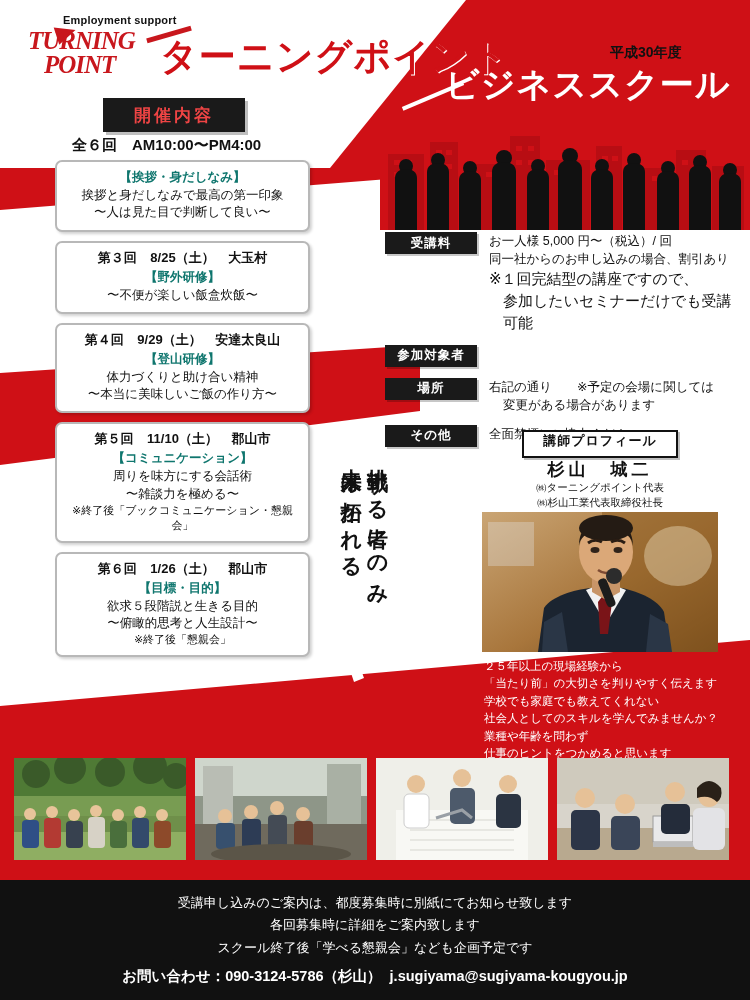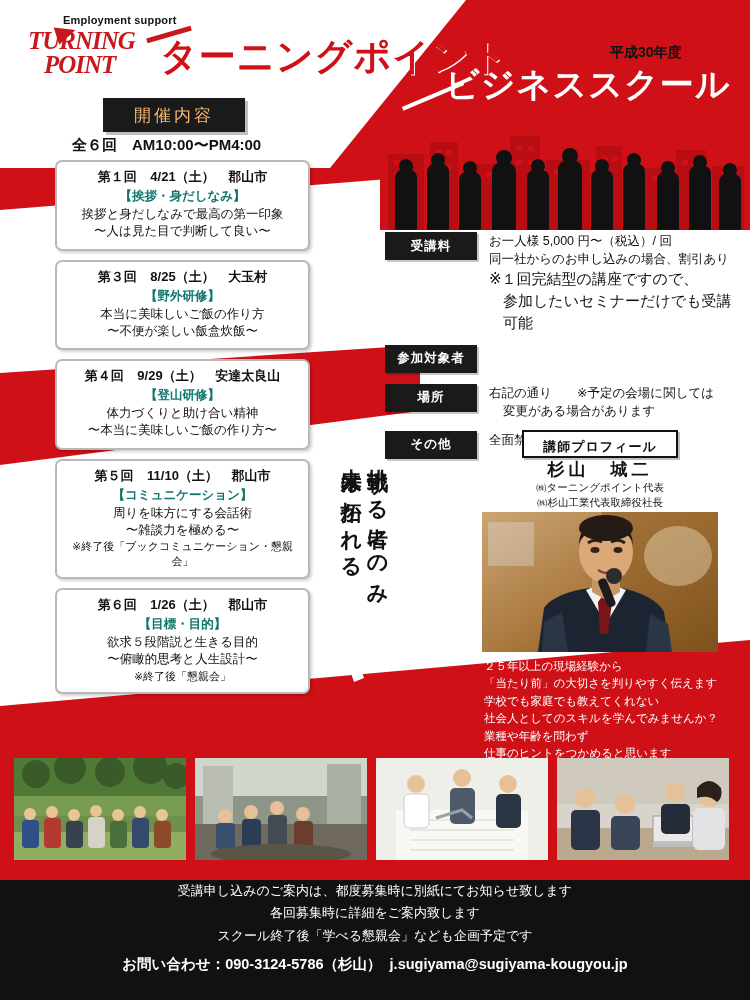--- a/index.html
+++ b/index.html
@@ -80,21 +80,21 @@
     position:absolute;left:380px;top:120px;width:370px;height:110px;z-index:3;overflow:hidden;
   }
 
   
   .kaisai{
     position:absolute;left:103px;top:98px;z-index:7;
     width:138px;height:30px;background:#1a1a1a;border:2px solid #1a1a1a;
     box-shadow:3px 3px 0 rgba(0,0,0,.25);
     display:flex;align-items:center;justify-content:center;
   }
-  .kaisai span{color:#fdba74;font-size:17px;font-weight:normal;letter-spacing:3px;}
+  .kaisai span{color:#ef4444;font-size:17px;font-weight:bold;letter-spacing:3px;}
   .zen6{
     position:absolute;left:72px;top:136px;z-index:7;font-size:15px;font-weight:bold;color:#111;
   }
 
   
   .cards{position:absolute;left:55px;top:160px;width:255px;z-index:8;}
   .card{
     position:relative;background:#fff;border:2px solid #b8b8b8;border-radius:7px;
     margin-bottom:9px;padding:6px 4px 8px;text-align:center;
     box-shadow:2px 2px 3px rgba(0,0,0,.18);
@@ -110,33 +110,33 @@
   
   .red-wedge{
     position:absolute;left:0;top:345px;width:420px;height:120px;background:#cf1016;z-index:4;
     clip-path:polygon(0 28px,420px 0,420px 66px,0 120px);
   }
 
   
   .info{position:absolute;left:385px;top:232px;width:350px;z-index:8;}
   .inforow{display:flex;margin-bottom:11px;}
   .lbl{
-    width:92px;min-width:92px;height:28px;background:#1a1a1a;color:#fff;
+    width:92px;min-width:92px;height:22px;background:#1a1a1a;color:#fff;
     display:flex;align-items:center;justify-content:center;
     font-size:12.5px;font-weight:bold;letter-spacing:1px;margin-right:12px;
     box-shadow:2px 2px 0 rgba(0,0,0,.22);
   }
   .val{font-size:12.5px;color:#111;line-height:1.45;}
   .val .small{font-size:15px;}
   .val .ind{display:block;padding-left:14px;}
 
   
   .prof-box{
     position:absolute;left:522px;top:430px;width:152px;height:24px;z-index:9;
-    background:#fff;border:2px solid #111;display:flex;align-items:flex-end;justify-content:center;
+    background:#fff;border:2px solid #111;display:flex;align-items:flex-start;justify-content:center;
     box-shadow:2px 2px 0 rgba(0,0,0,.25);
   }
   .prof-box span{font-size:13px;font-weight:bold;color:#111;letter-spacing:1px;}
   .prof-name{
     position:absolute;left:482px;top:458px;width:236px;text-align:center;z-index:9;
     font-size:17px;font-weight:bold;color:#111;letter-spacing:4px;
   }
   .prof-role{
     position:absolute;left:482px;top:480px;width:236px;text-align:center;z-index:9;
     font-size:10.5px;color:#111;line-height:1.45;
@@ -295,39 +295,33 @@
   <div class="red-wedge"></div>
 
   <div class="kaisai">
     <span>開催内容</span>
   </div>
   <div class="zen6">全６回　AM10:00〜PM4:00</div>
 
   <div class="cards">
 
     <div class="card">
-      <div class="hd">
-        <span class="no">第１回</span>
-        <span class="dt">4/21（土）</span>
-        <span class="pl">郡山市</span>
-      </div>
       <div class="theme">【挨拶・身だしなみ】</div>
       <div class="l">挨拶と身だしなみで最高の第一印象</div>
       <div class="l">〜人は見た目で判断して良い〜</div>
     </div>
 
 
     <div class="card">
       <div class="hd">
         <span class="no">第３回</span>
         <span class="dt">8/25（土）</span>
         <span class="pl">大玉村</span>
       </div>
       <div class="theme">【野外研修】</div>
-      <div class="l">本当に美味しいご飯の作り方</div>
       <div class="l">〜不便が楽しい飯盒炊飯〜</div>
     </div>
 
     <div class="card">
       <div class="hd">
         <span class="no">第４回</span>
         <span class="dt">9/29（土）</span>
         <span class="pl">安達太良山</span>
       </div>
       <div class="theme">【登山研修】</div>
@@ -596,21 +590,21 @@
               <circle cx="152" cy="38" r="11" fill="#e6c197"></circle>
              <path d="M140 30 q12 -14 24 0 q2 10 -4 14 q-8 -8 -20 -4 Z" fill="#2a2118"></path>
              <rect x="136" y="50" width="32" height="42" rx="6" fill="#e3e3e6"></rect>
             </g>
         </g>
       </svg>
     </div>
   </div>
 
   <div class="footer">
-    <div style="">
+    <div style="padding-top:12px;">
       <div class="l">受講申し込みのご案内は、都度募集時に別紙にてお知らせ致します</div>
       <div class="l">各回募集時に詳細をご案内致します</div>
       <div class="l">スクール終了後「学べる懇親会」なども企画予定です</div>
       <div class="contact">
         <span>お問い合わせ：</span><span>090-3124-5786（杉山）</span>&nbsp;&nbsp;<span class="mail">j.sugiyama@sugiyama-kougyou.jp</span>
       </div>
     </div>
   </div>
 
 </div>

